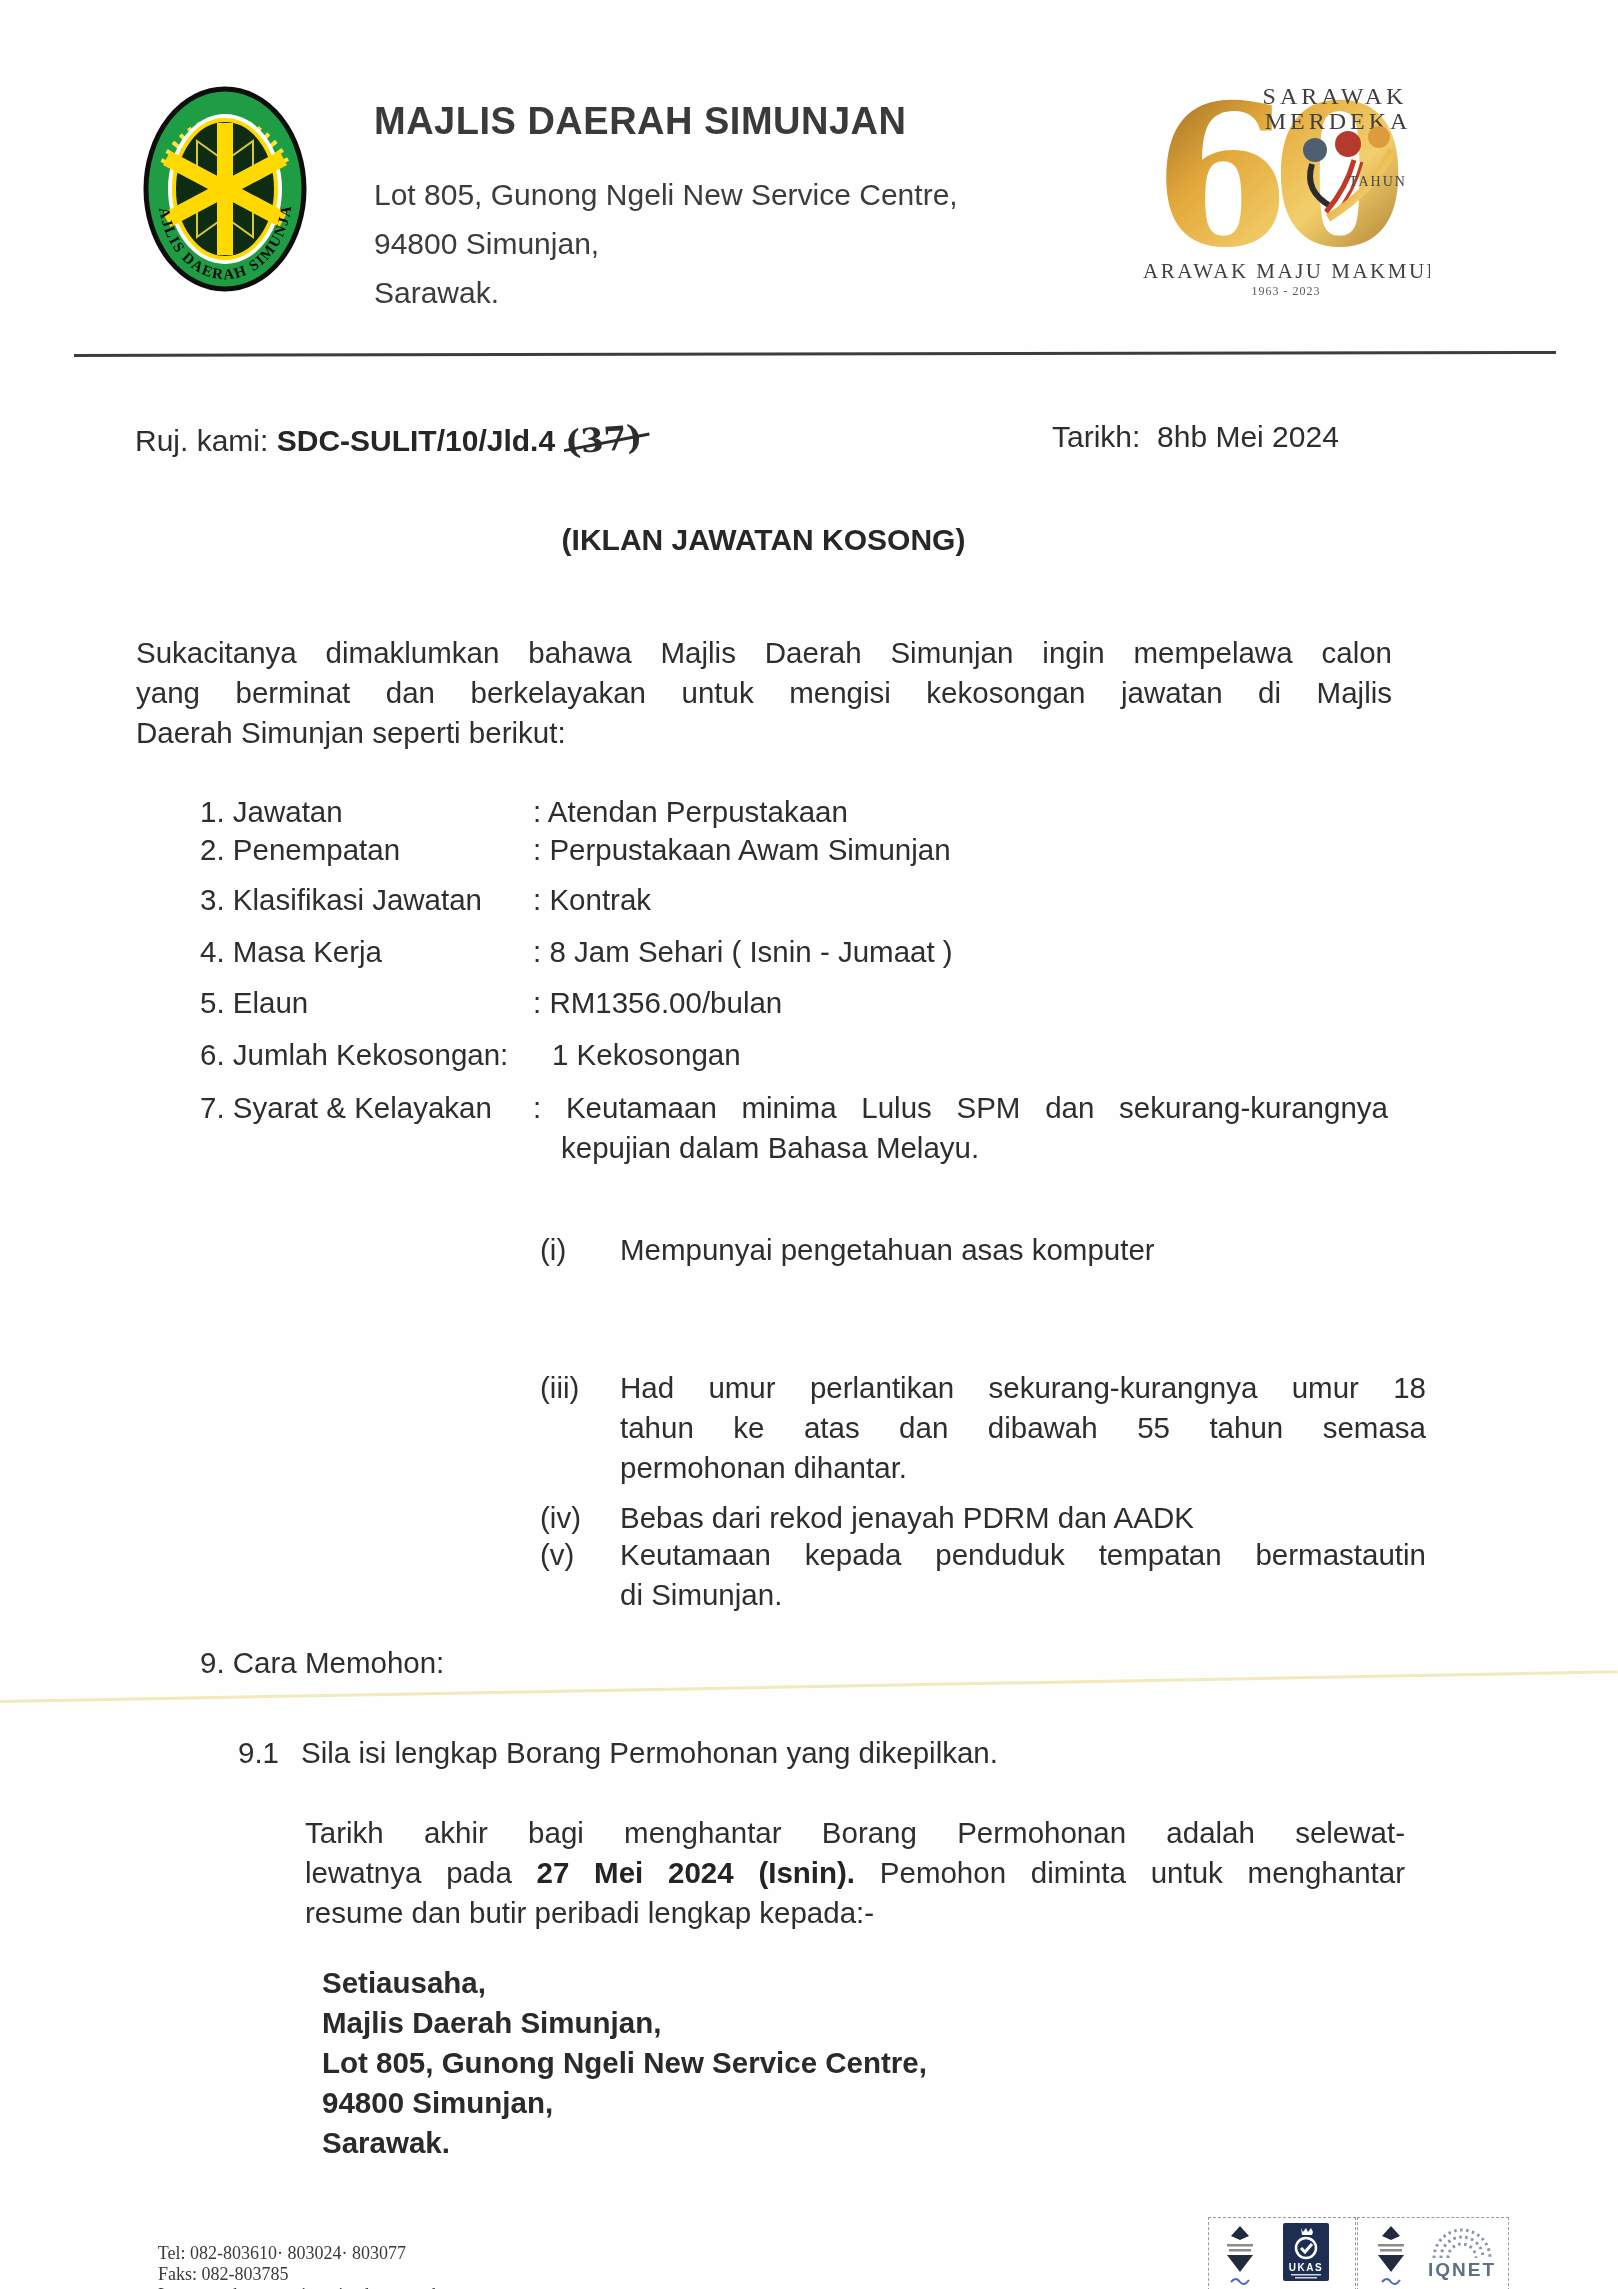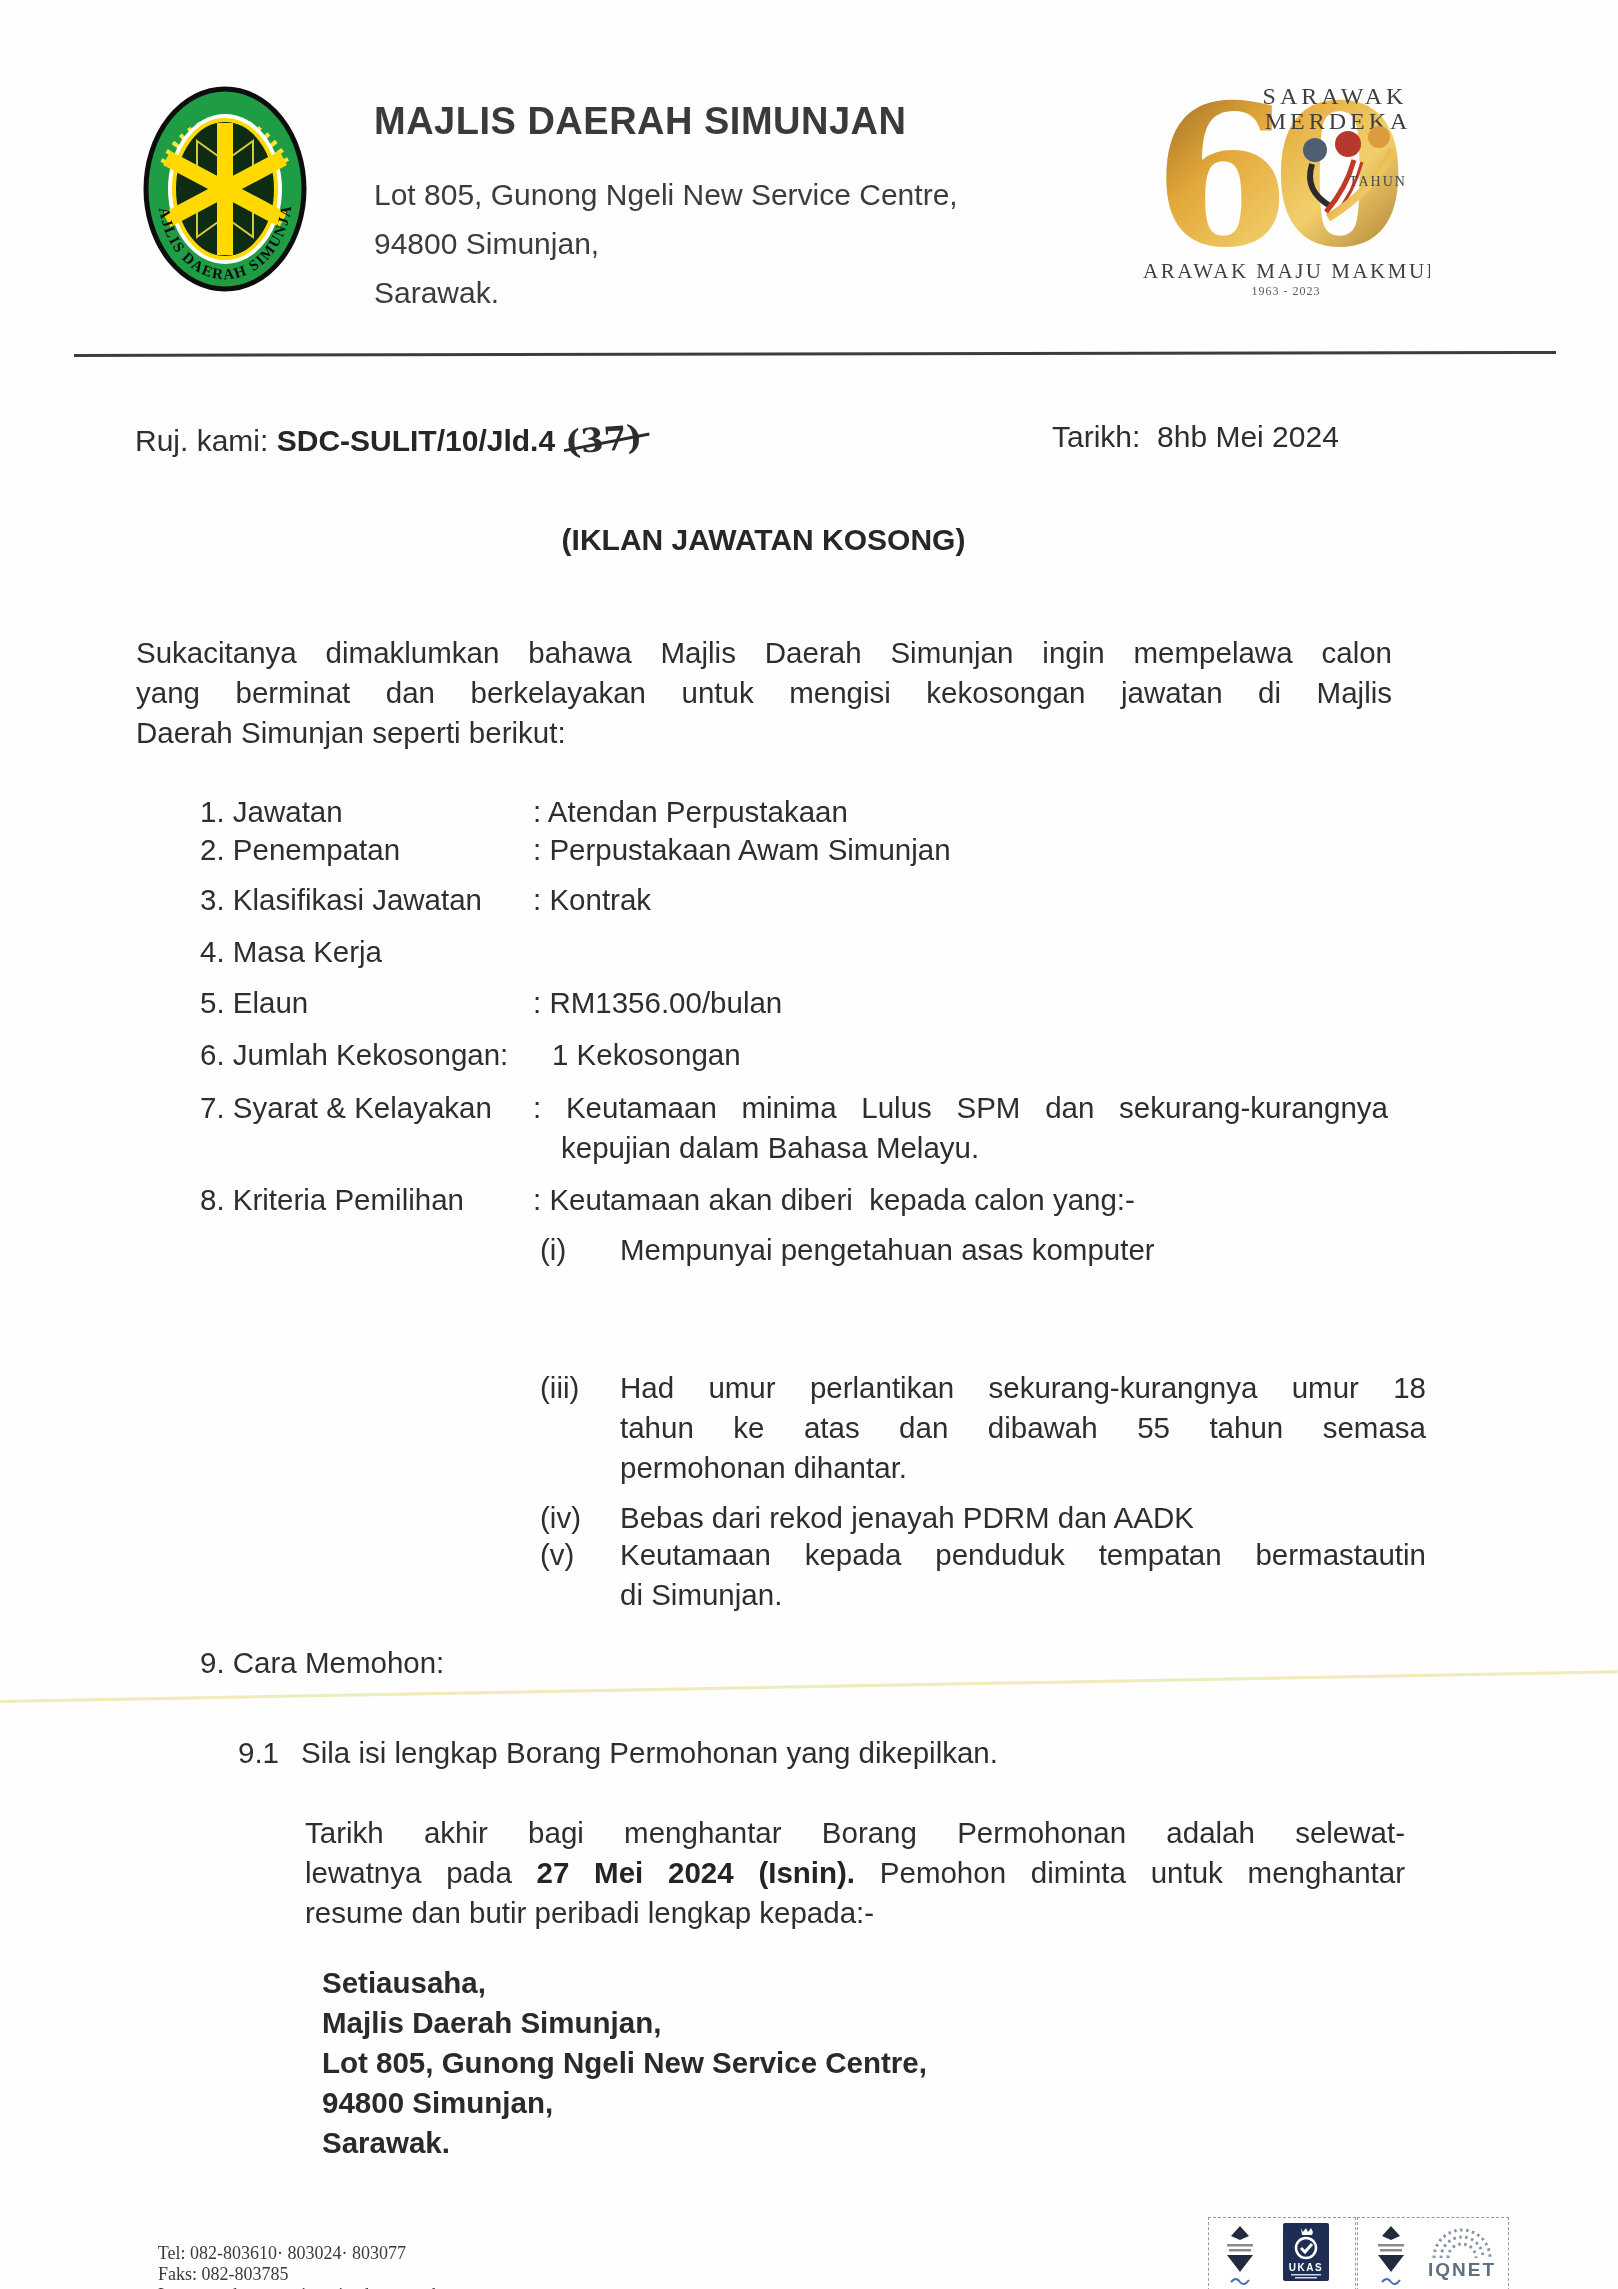--- a/index.html
+++ b/index.html
@@ -126,38 +126,35 @@
   <div class="row body-txt r2">
       <span class="lbl">2. Penempatan</span>
       <span class="val">: Perpustakaan Awam Simunjan</span>
     </div>
   <div class="row body-txt r3">
       <span class="lbl">3. Klasifikasi Jawatan</span>
       <span class="val">: Kontrak</span>
     </div>
   <div class="row body-txt r4">
       <span class="lbl">4. Masa Kerja</span>
+      <span class="val">: 8 Jam Sehari ( Isnin - Jumaat )</span>
     </div>
   <div class="row body-txt r5">
       <span class="lbl">5. Elaun</span>
       <span class="val">: RM1356.00/bulan</span>
     </div>
   <div class="row body-txt r6">
       <span class="lbl">6. Jumlah Kekosongan:</span>
       <span class="val6">1 Kekosongan</span>
     </div>
   <div class="row body-txt r7">
     <span class="lbl">7. Syarat &amp; Kelayakan</span>
     <div class="vline1">: Keutamaan minima Lulus SPM dan sekurang-kurangnya</div>
     <div class="vline2">kepujian dalam Bahasa Melayu.</div>
   </div>
-  <div class="row body-txt r8">
-      <span class="lbl">8. Kriteria Pemilihan</span>
-      <span class="val">: Keutamaan akan diberi  kepada calon yang:-</span>
-    </div>
 
   <div class="crit body-txt c1">
     <span class="num">(i)</span>
     <div class="ctx">
         <div class="jlast">Mempunyai pengetahuan asas komputer</div>
       </div>
   </div>
   <div class="crit body-txt c3">
     <span class="num">(iii)</span>
     <div class="ctx">

